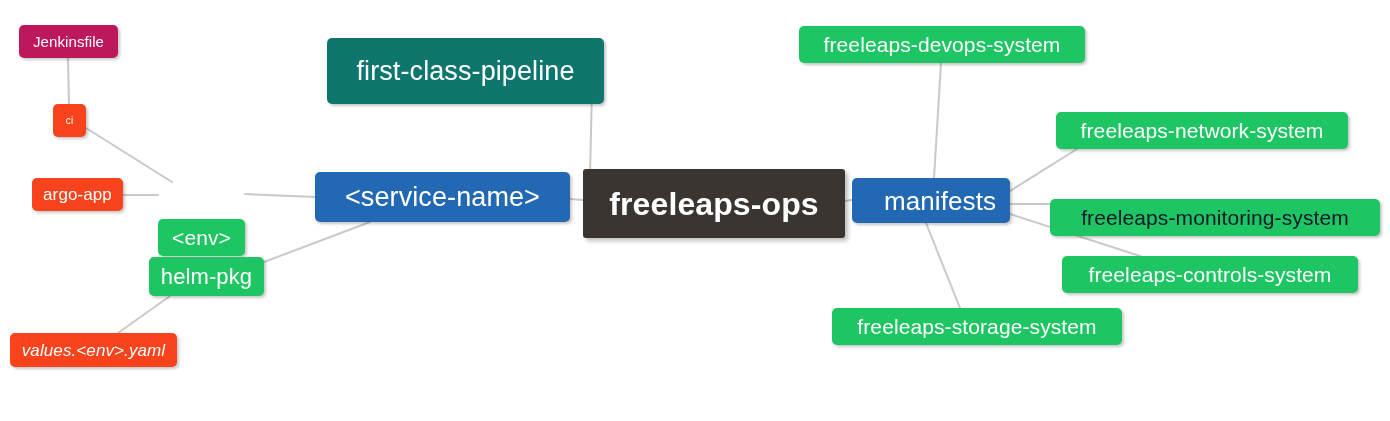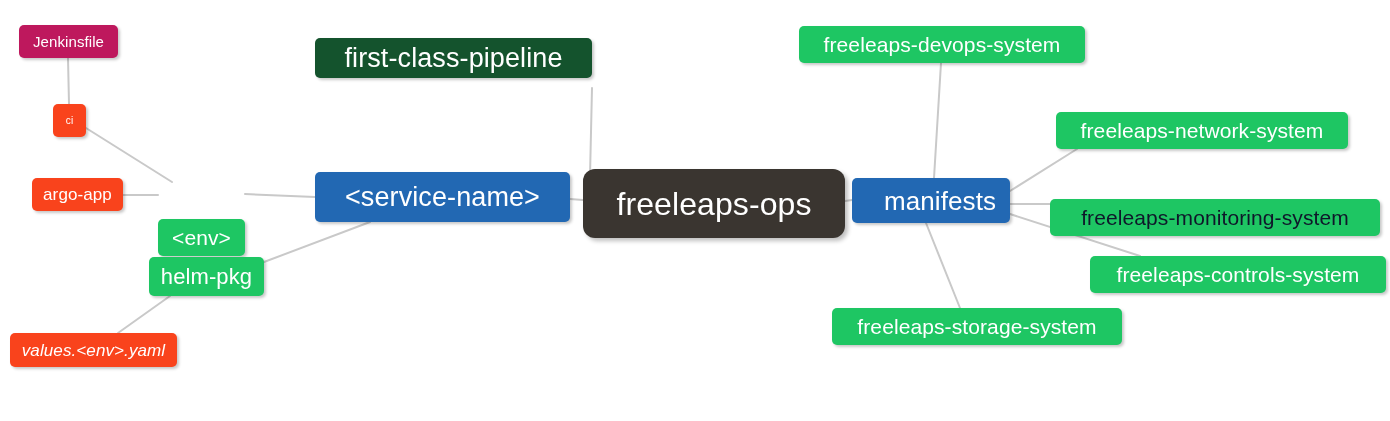--- a/index.html
+++ b/index.html
@@ -31,22 +31,23 @@
     justify-content: center;
     color: #ffffff;
     border-radius: 5px;
     white-space: nowrap;
     line-height: 1;
     box-shadow: 2px 2px 3px rgba(0,0,0,0.22);
     letter-spacing: 0.1px;
     user-select: none;
   }
   .node.root {
-    border-radius: 12px;
+    border-radius: 3px;
     box-shadow: 3px 3px 4px rgba(0,0,0,0.25);
+    font-weight: bold;
   }
 </style>
 </head>
 <body>
 
 <div id="canvas">
 
   <svg id="edges" width="1390" height="421" viewBox="0 0 1390 421" xmlns="http://www.w3.org/2000/svg">
       <line x1="590" y1="176" x2="592" y2="88" stroke="#c9c9c9" stroke-width="2" stroke-linecap="round"></line>
       <line x1="583" y1="200" x2="570" y2="199" stroke="#c9c9c9" stroke-width="2" stroke-linecap="round"></line>
@@ -59,29 +60,29 @@
       <line x1="170" y1="296" x2="118" y2="333" stroke="#c9c9c9" stroke-width="2" stroke-linecap="round"></line>
       <line x1="934" y1="178" x2="941" y2="63" stroke="#c9c9c9" stroke-width="2" stroke-linecap="round"></line>
       <line x1="1010" y1="191" x2="1077" y2="149" stroke="#c9c9c9" stroke-width="2" stroke-linecap="round"></line>
       <line x1="1010" y1="204" x2="1050" y2="204" stroke="#c9c9c9" stroke-width="2" stroke-linecap="round"></line>
       <line x1="1010" y1="214" x2="1140" y2="256" stroke="#c9c9c9" stroke-width="2" stroke-linecap="round"></line>
       <line x1="926" y1="223" x2="960" y2="308" stroke="#c9c9c9" stroke-width="2" stroke-linecap="round"></line>
     </svg>
 
   <div id="node-layer">
       <div class="node root" style="left: 583px; top: 169px; width: 262px; height: 69px; background: rgb(58, 53, 48); font-size: 32px; color: rgb(255, 255, 255);">freeleaps-ops</div>
-      <div class="node" style="left: 315px; top: 38px; width: 277px; height: 40px; background: #14532d; font-size: 27px; color: rgb(255, 255, 255);">first-class-pipeline</div>
+      <div class="node" style="left: 327px; top: 38px; width: 277px; height: 66px; background: #0f766e; font-size: 27px; color: rgb(255, 255, 255);">first-class-pipeline</div>
       <div class="node" style="left: 315px; top: 172px; width: 255px; height: 50px; background: rgb(34, 104, 179); font-size: 27px; color: rgb(255, 255, 255);">&lt;service-name&gt;</div>
       <div class="node" style="left: 158px; top: 175px; width: 87px; height: 37px; background: rgb(30, 198, 99); font-size: 21px; color: rgb(255, 255, 255); margin-top: 44px;">&lt;env&gt;</div>
       <div class="node" style="left: 53px; top: 104px; width: 33px; height: 33px; background: rgb(249, 67, 28); font-size: 10px; color: rgb(255, 255, 255);">ci</div>
       <div class="node" style="left: 19px; top: 25px; width: 99px; height: 33px; background: #be185d; font-size: 15px; color: rgb(255, 255, 255);">Jenkinsfile</div>
       <div class="node" style="left: 32px; top: 178px; width: 91px; height: 33px; background: rgb(249, 67, 28); font-size: 17px; color: rgb(255, 255, 255);">argo-app</div>
       <div class="node" style="left: 149px; top: 257px; width: 115px; height: 39px; background: rgb(30, 198, 99); font-size: 22px; color: rgb(255, 255, 255);">helm-pkg</div>
       <div class="node" style="left: 10px; top: 333px; width: 167px; height: 34px; background: rgb(249, 67, 28); font-size: 17px; color: rgb(255, 255, 255); font-style: italic;">values.&lt;env&gt;.yaml</div>
       <div class="node" style="left: 852px; top: 178px; width: 158px; height: 45px; background: rgb(34, 104, 179); font-size: 26px; color: rgb(255, 255, 255); padding-left: 18px;">manifests</div>
       <div class="node" style="left: 799px; top: 26px; width: 286px; height: 37px; background: rgb(30, 198, 99); font-size: 21px; color: rgb(255, 255, 255);">freeleaps-devops-system</div>
       <div class="node" style="left: 1056px; top: 112px; width: 292px; height: 37px; background: rgb(30, 198, 99); font-size: 21px; color: rgb(255, 255, 255);">freeleaps-network-system</div>
       <div class="node" style="left: 1050px; top: 199px; width: 330px; height: 37px; background: rgb(30, 198, 99); font-size: 21px; color: #0f172a;">freeleaps-monitoring-system</div>
-      <div class="node" style="left: 1062px; top: 256px; width: 296px; height: 37px; background: rgb(30, 198, 99); font-size: 21px; color: rgb(255, 255, 255); margin-left: 28px;">freeleaps-controls-system</div>
+      <div class="node" style="left: 1062px; top: 256px; width: 296px; height: 37px; background: rgb(30, 198, 99); font-size: 21px; color: rgb(255, 255, 255);">freeleaps-controls-system</div>
       <div class="node" style="left: 815px; top: 308px; width: 290px; height: 37px; background: rgb(30, 198, 99); font-size: 21px; color: rgb(255, 255, 255); margin-left: 17px;">freeleaps-storage-system</div>
     </div>
 
 </div>
 
 </body></html>

